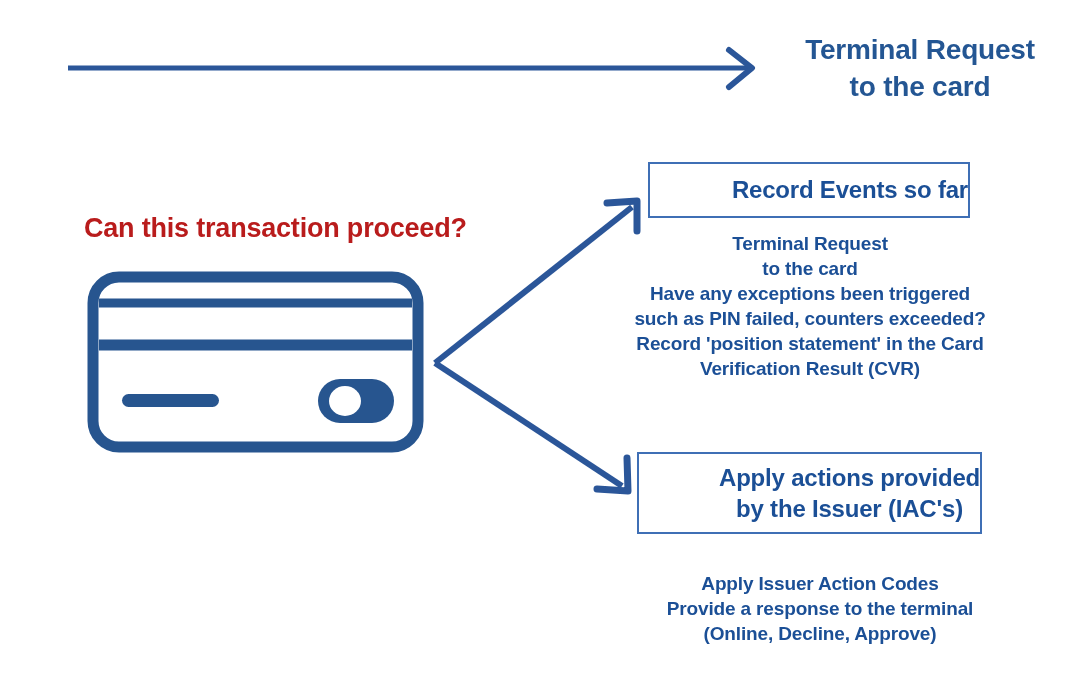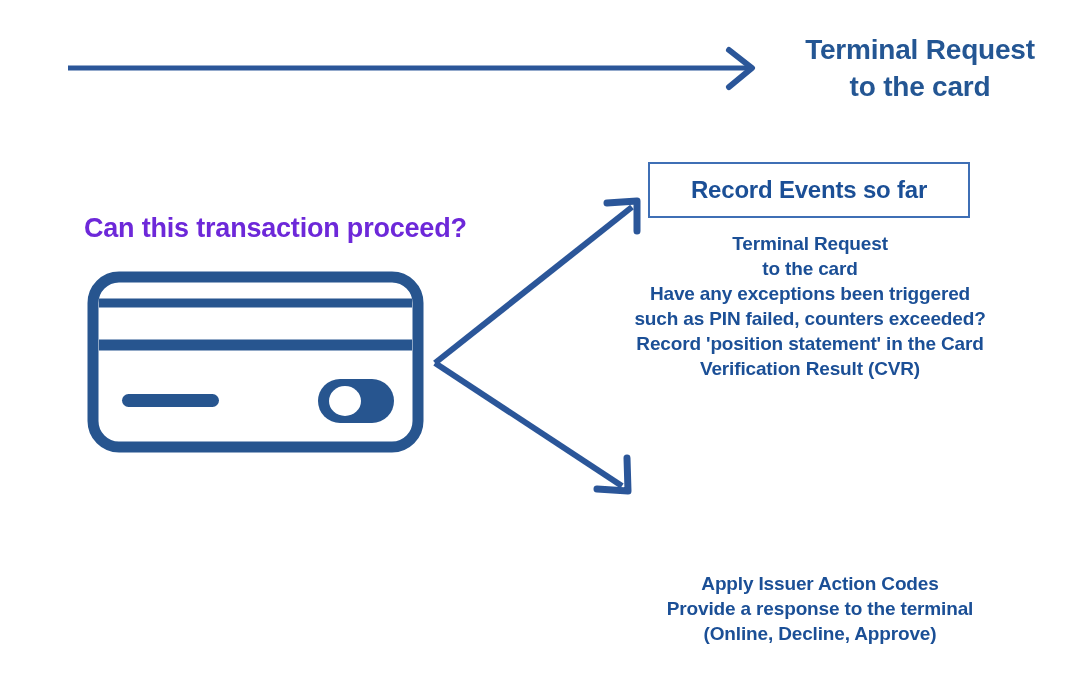--- a/index.html
+++ b/index.html
@@ -45,32 +45,32 @@
     letter-spacing: -0.2px;
     white-space: pre-line;
   }
 
   .question {
     position: absolute;
     left: 84px;
     top: 213px;
     font-size: 27px;
     font-weight: bold;
-    color: #6d28d9;
+    color: #b91c1c;
     letter-spacing: -0.2px;
     white-space: nowrap;
   }
 
   .flow-box {
     position: absolute;
     border: 2px solid #3f6fb5;
     background: #ffffff;
     display: flex;
     align-items: center;
-    justify-content: center;
+    justify-content: flex-end;
     text-align: center;
   }
 
   .flow-box .box-label {
     font-size: 24px;
     font-weight: bold;
     color: #1b4f96;
     line-height: 1.30;
     letter-spacing: -0.2px;
     white-space: pre-line;
@@ -159,18 +159,22 @@
     <span class="box-label">Record Events so far</span>
   </div>
 
   <div class="detail-text" id="detail-record">Terminal Request
 to the card
 Have any exceptions been triggered
 such as PIN failed, counters exceeded?
 Record 'position statement' in the Card
 Verification Result (CVR)</div>
 
+  <div class="flow-box" id="box-iac">
+    <span class="box-label">Apply actions provided
+by the Issuer (IAC's)</span>
+  </div>
 
   <div class="detail-text" id="detail-iac">Apply Issuer Action Codes
 Provide a response to the terminal
 (Online, Decline, Approve)</div>
 
 </div>
 
 </body></html>

